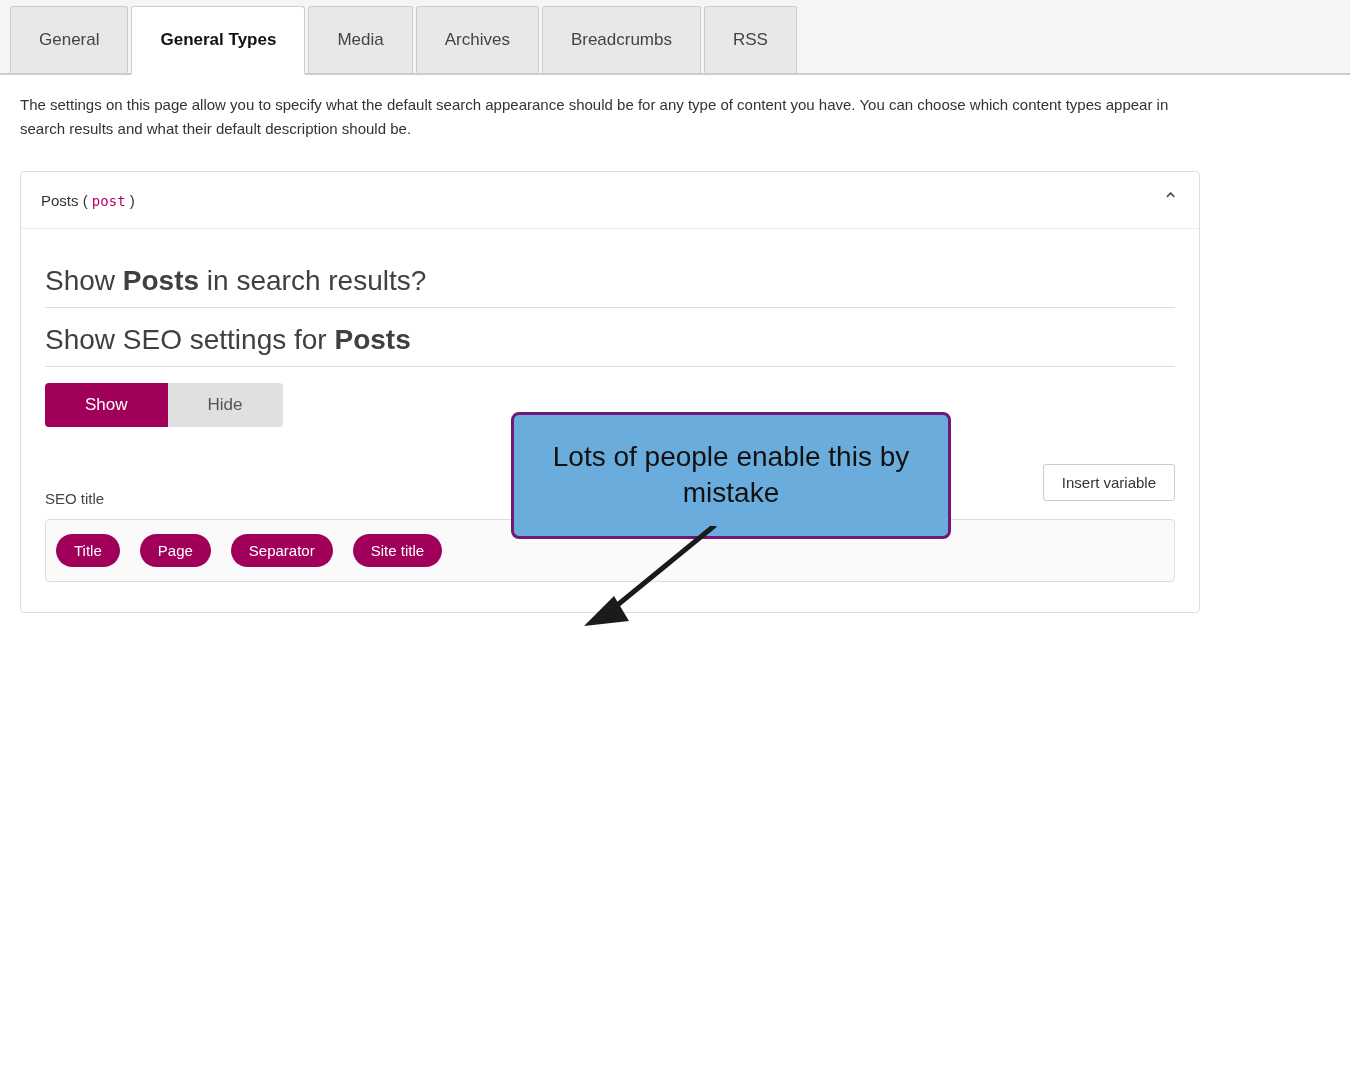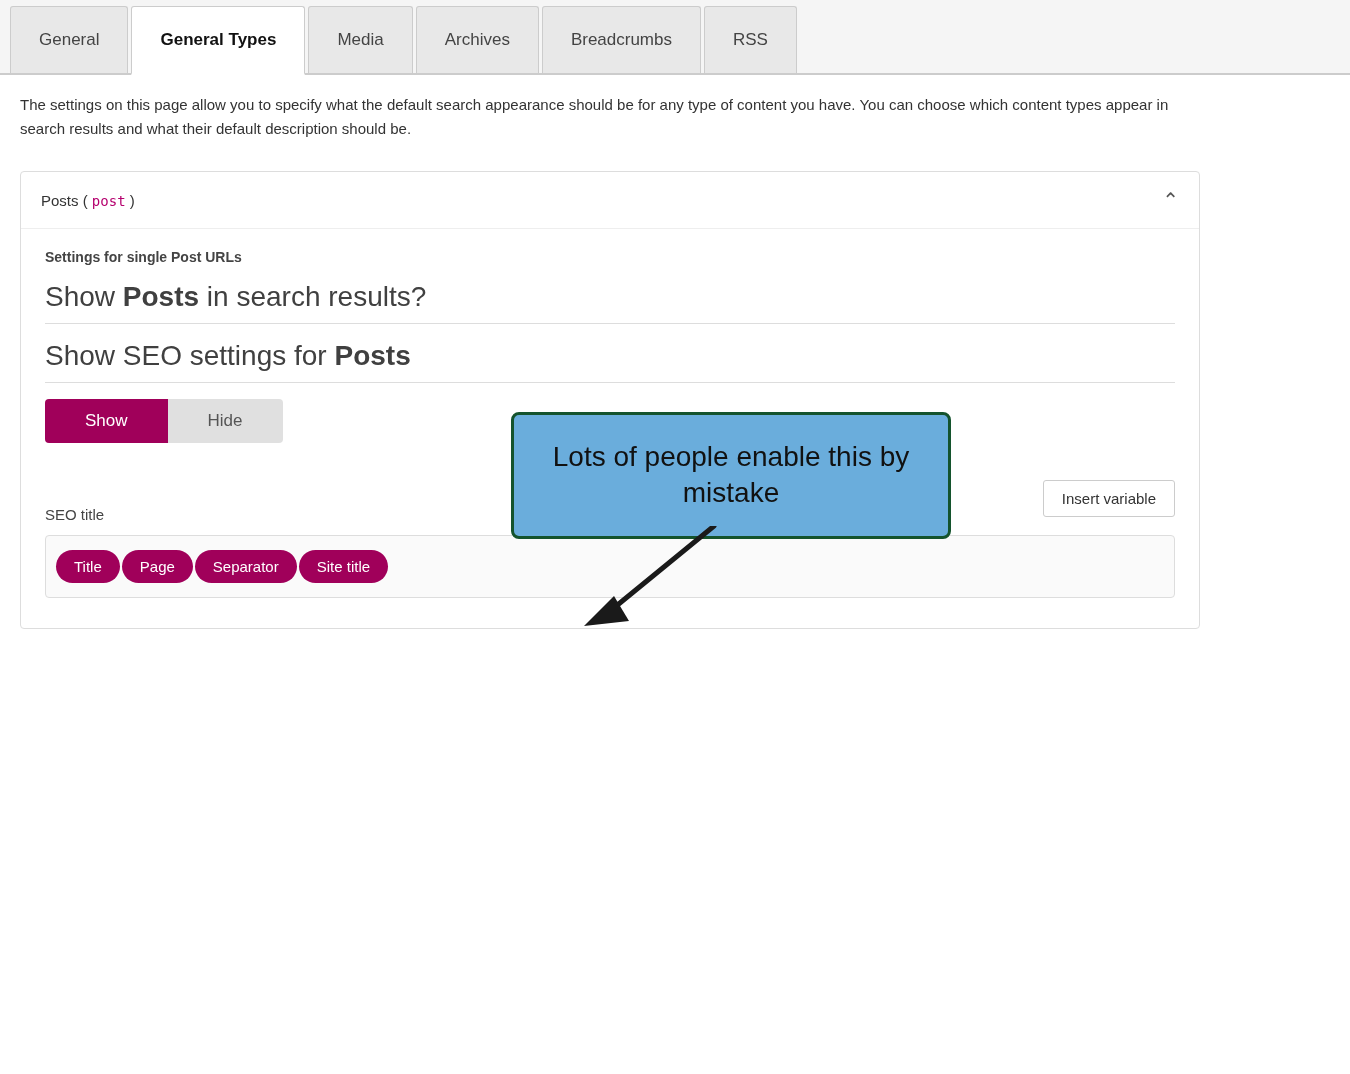--- a/index.html
+++ b/index.html
@@ -188,21 +188,21 @@
       border-radius: 3px;
       font-size: 15px;
       color: #333;
       cursor: pointer;
     }
 
     
     .variable-tags {
       display: flex;
       flex-wrap: wrap;
-      gap: 2px;
+      gap: 20px;
       padding: 14px 10px;
       border: 1px solid #ddd;
       border-radius: 4px;
       background: #fafafa;
     }
 
     .tag {
       background: #a0005a;
       color: #fff;
       border-radius: 20px;
@@ -215,21 +215,21 @@
     
     .callout-container {
       position: absolute;
       top: 240px;
       left: 490px;
       z-index: 10;
     }
 
     .callout-box {
       background: #6aaddc;
-      border: 3px solid #14532d;
+      border: 3px solid #701a75;
       border-radius: 8px;
       padding: 24px 30px;
       width: 440px;
       font-size: 28px;
       font-weight: 400;
       color: #111;
       text-align: center;
       line-height: 1.3;
       position: relative;
     }
@@ -260,21 +260,20 @@
 
     <div class="panel-header">
       <span class="panel-title">
         <span>Posts ( </span><span class="post-type">post</span><span> )</span>
       </span>
       <span class="chevron-up">⌃</span>
     </div>
 
     <div class="panel-body">
 
-      <div class="section-heading">Settings for single Post URLs</div>
 
       <div class="show-heading">
         <span>Show </span><strong>Posts</strong><span> in search results?</span>
       </div>
       <hr class="divider">
 
       <div class="show-heading">
         <span>Show SEO settings for </span><strong>Posts</strong>
       </div>
       <hr class="divider">

